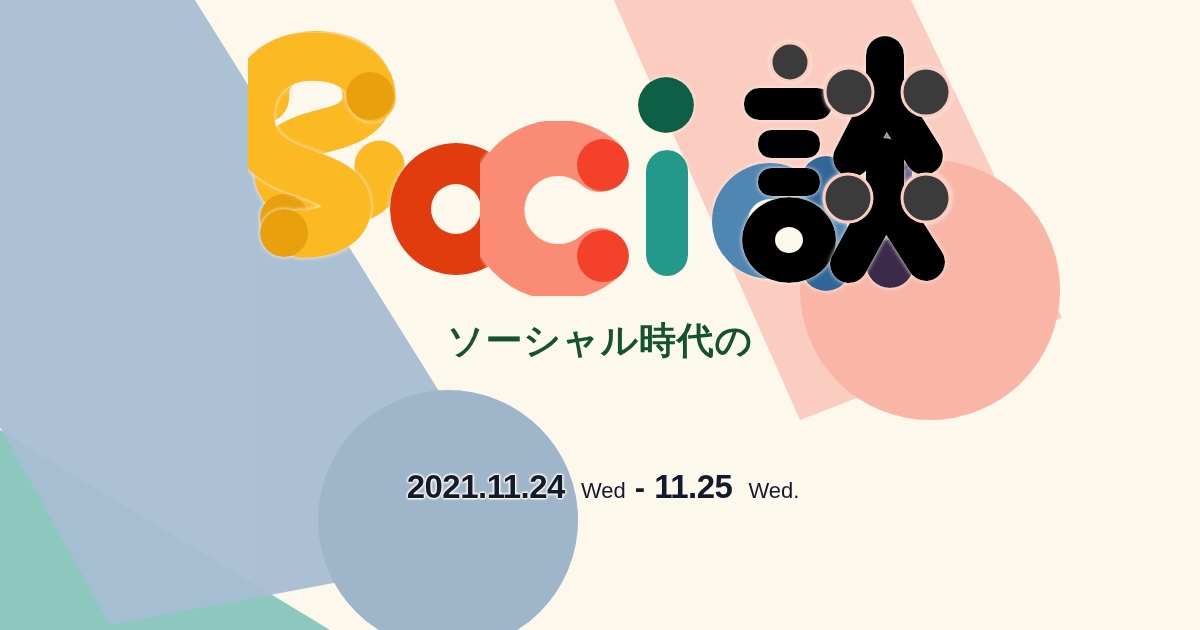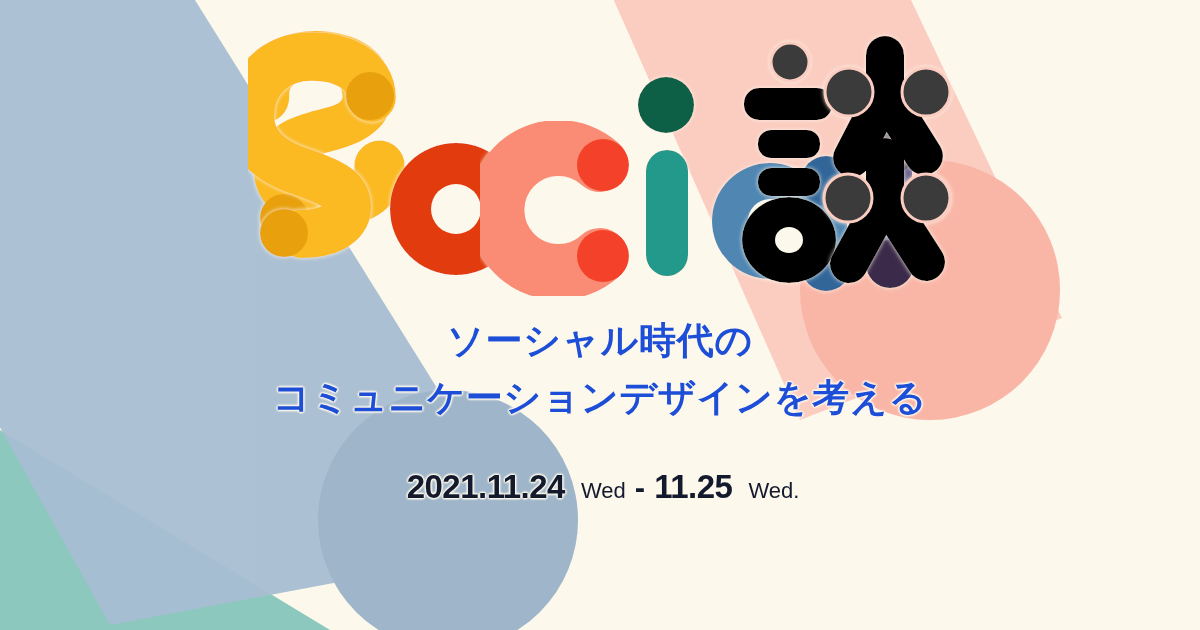--- a/index.html
+++ b/index.html
@@ -35,21 +35,21 @@
     left: 0;
     top: 0;
     width: 1200px;
     height: 630px;
     pointer-events: none;
   }
   .subtitle-line {
     position: absolute;
     width: 1200px;
     text-align: center;
-    color: #1d4ed8;
+    color: #14532d;
     font-weight: 700;
     letter-spacing: 0.02em;
     text-shadow:
       0 0 3px #FDF8EC, 0 0 3px #FDF8EC,
       1px 0 2px #FDF8EC, -1px 0 2px #FDF8EC,
       0 1px 2px #FDF8EC, 0 -1px 2px #FDF8EC;
   }
   #subtitle-line-1 { top: 316px; font-size: 37px; }
   #subtitle-line-2 { top: 373px; font-size: 37px; }
 
@@ -249,21 +249,20 @@
         <circle cx="112" cy="166" r="24" fill="#3A3A3A" stroke="#FBCCC0" stroke-width="3"></circle>
         <circle cx="190" cy="166" r="24" fill="#3A3A3A" stroke="#FBCCC0" stroke-width="3"></circle>
       </g>
     </g>
   </svg>
 
   <div class="text-stack">
 
     <div class="subtitle-line" id="subtitle-line-1">ソーシャル時代の</div>
 
-    <div class="subtitle-line" id="subtitle-line-2">コミュニケーションデザインを考える</div>
 
     <div id="date-row">
       <span class="date-big">2021.11.24</span>
       <span class="date-small">Wed</span>
       <span class="date-dash">-</span>
       <span class="date-big">11.25</span>
       <span class="date-small">Wed.</span>
       <span class="time-gap"></span>
     </div>
 

